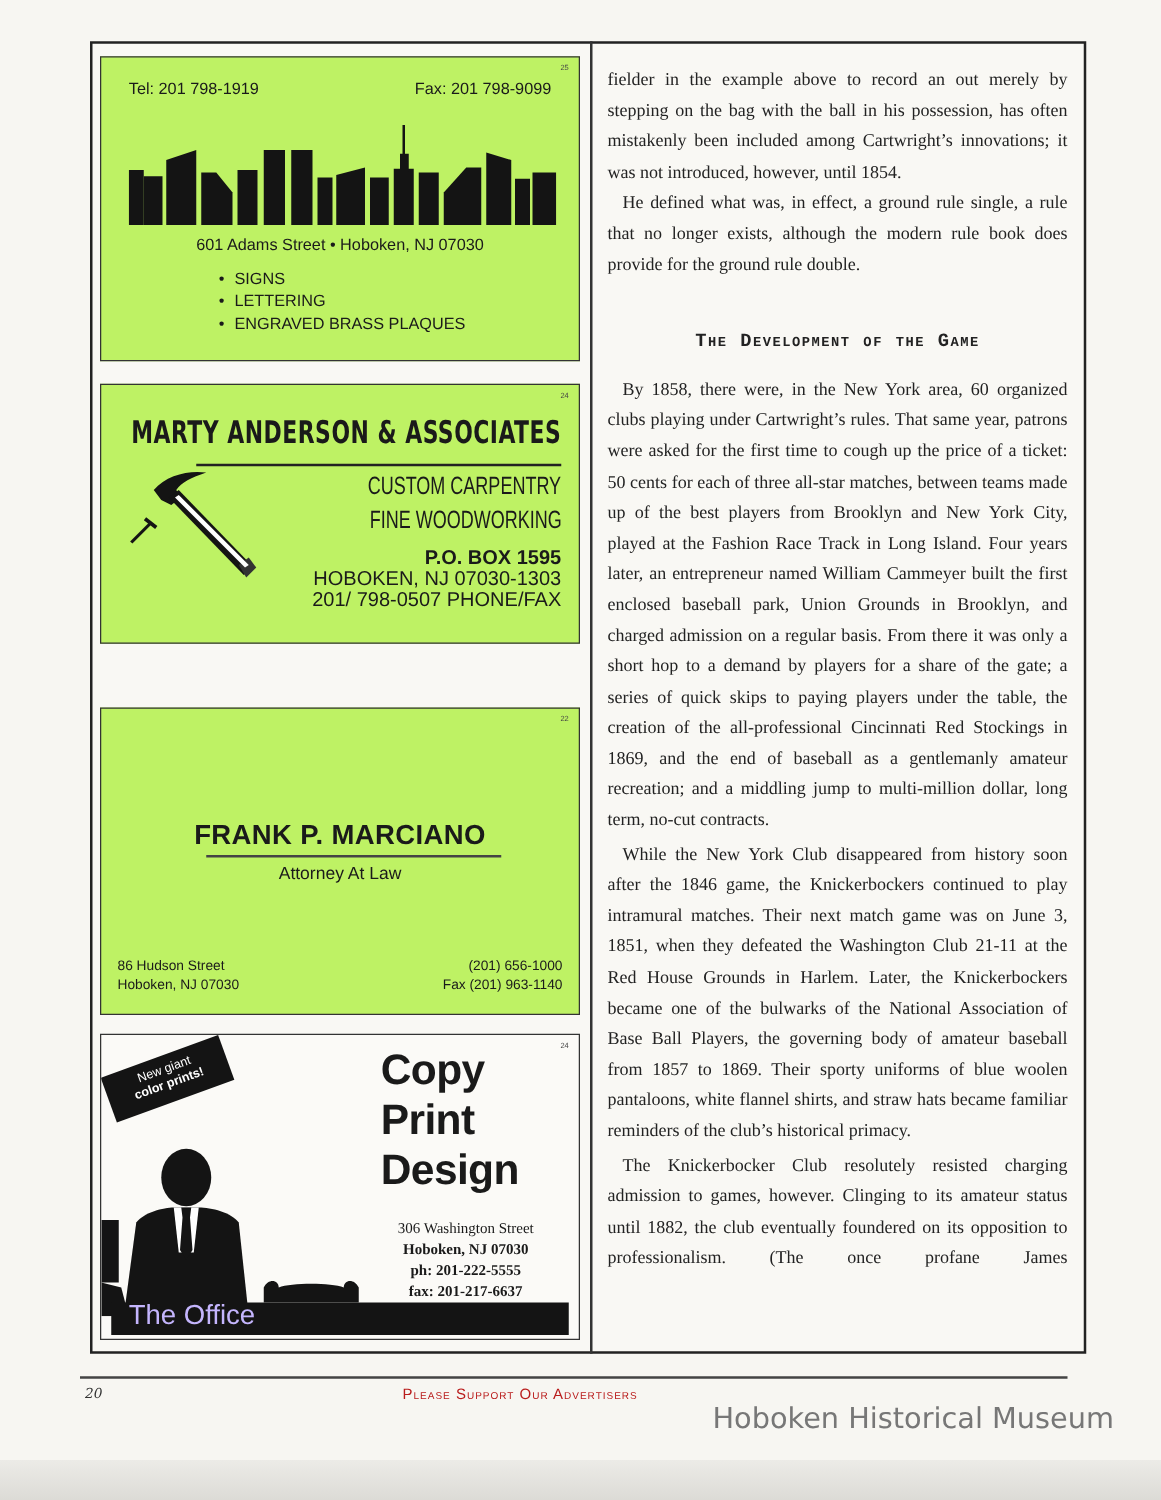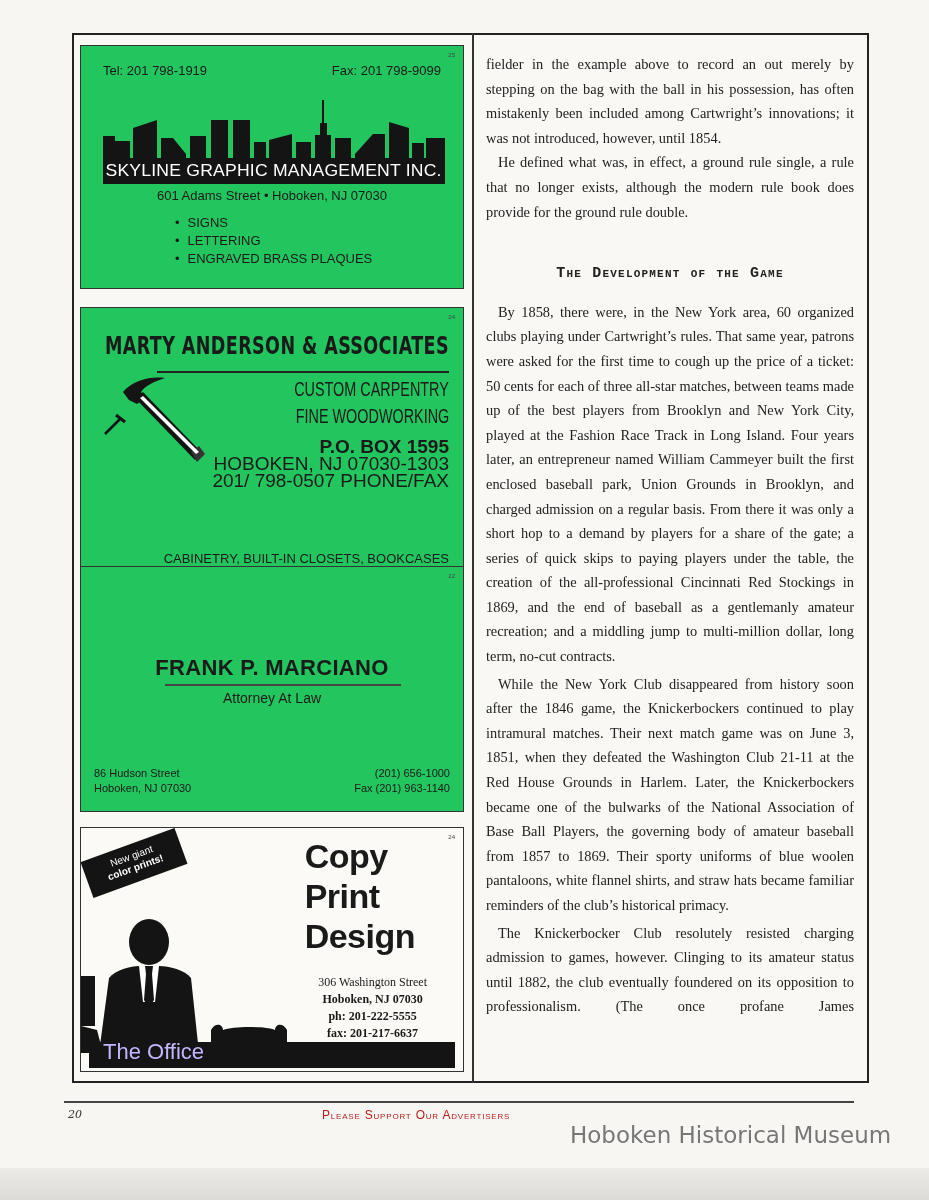--- a/index.html
+++ b/index.html
@@ -19,28 +19,28 @@
     border: 2px solid #222;
     background: #f9f8f4;
   }
   .col-divider {
     position: absolute; left: 472px; top: 33px; width: 2px; height: 1050px;
     background: #333;
   }
   
   .ad {
     position: absolute; left: 80px; width: 384px;
-    border: 1.5px solid #333; background: #22c55e;
+    border: 1.5px solid #333; background: #bef264;
     overflow: hidden;
   }
   .ad-num {
     position: absolute; right: 8px; top: 6px; font-size: 6px; color: #444;
   }
   .ad1 { top: 45px; height: 244px; }
-  .ad2 { top: 307px; height: 260px; }
+  .ad2 { top: 307px; height: 208px; }
   .ad3 { top: 566px; height: 246px; }
   .ad4 { top: 827px; height: 245px; background: #fbfaf7; }
 
   
   .ad1 .tel { position: absolute; left: 22px; top: 17px; font-size: 13px; }
   .ad1 .fax { position: absolute; right: 22px; top: 17px; font-size: 13px; }
   .skyline {
     position: absolute; left: 22px; top: 52px; width: 342px; height: 82px;
   }
   .skyline-band {
@@ -65,21 +65,21 @@
   }
   .marty-rule { position: absolute; left: 76px; right: 14px; top: 63px; height: 2px; background: #222; }
   .marty-sub1, .marty-sub2 {
     position: absolute; right: 14px;
     font-family: "Liberation Sans Narrow", "Liberation Sans", sans-serif;
     font-size: 20px; transform: scaleX(0.72); transform-origin: right; white-space: nowrap;
   }
   .marty-sub1 { top: 70px; }
   .marty-sub2 { top: 97px; }
   .hammer { position: absolute; left: 18px; top: 66px; width: 110px; height: 90px; }
-  .marty-contact { position: absolute; right: 14px; top: 130px; text-align: right; font-size: 19px; line-height: 17px; }
+  .marty-contact { position: absolute; right: 14px; top: 130px; text-align: right; font-size: 16px; line-height: 17px; }
   .marty-contact .bold { font-weight: bold; }
   .marty-services { position: absolute; right: 14px; top: 198px; text-align: right; font-size: 13px; line-height: 17px; margin-top: 44px; }
 
   
   .frank-name { position: absolute; left: 0; width: 100%; top: 88px; text-align: center; font-size: 22px; font-weight: bold; letter-spacing: 0.3px; }
   .frank-rule { position: absolute; left: 84px; width: 236px; top: 117px; height: 1.5px; background: #444; }
   .frank-title { position: absolute; left: 0; width: 100%; top: 123px; text-align: center; font-size: 14px; }
   .frank-addr { position: absolute; left: 13px; top: 199px; font-size: 11px; line-height: 15px; }
   .frank-phone { position: absolute; right: 13px; top: 199px; font-size: 11px; line-height: 15px; text-align: right; }
 
@@ -149,21 +149,20 @@
       <rect x="212" y="37" width="16" height="45"></rect>
       <rect x="217" y="25" width="7" height="14"></rect>
       <rect x="219" y="2" width="2" height="24"></rect>
       <rect x="232" y="40" width="16" height="42"></rect>
       <polygon points="252,56 270,36 282,36 282,82 252,82"></polygon>
       <polygon points="286,24 306,30 306,82 286,82"></polygon>
       <rect x="309" y="45" width="12" height="37"></rect>
       <rect x="323" y="40" width="19" height="42"></rect>
     </g>
   </svg>
-  <div class="skyline-band"><span style="display: inline-block; transform: scaleX(1.03385); transform-origin: center center;">SKYLINE GRAPHIC MANAGEMENT INC.</span></div>
   <div class="address">601 Adams Street  •  Hoboken, NJ  07030</div>
   <ul class="services">
     <li>SIGNS</li>
     <li>LETTERING</li>
     <li>ENGRAVED BRASS PLAQUES</li>
   </ul>
 </div>
 
 <div class="ad ad2">
   <span class="ad-num">24</span>

